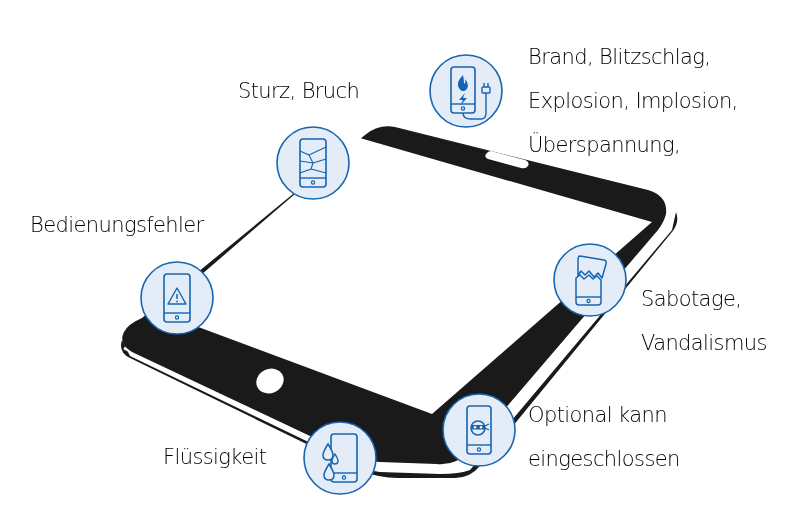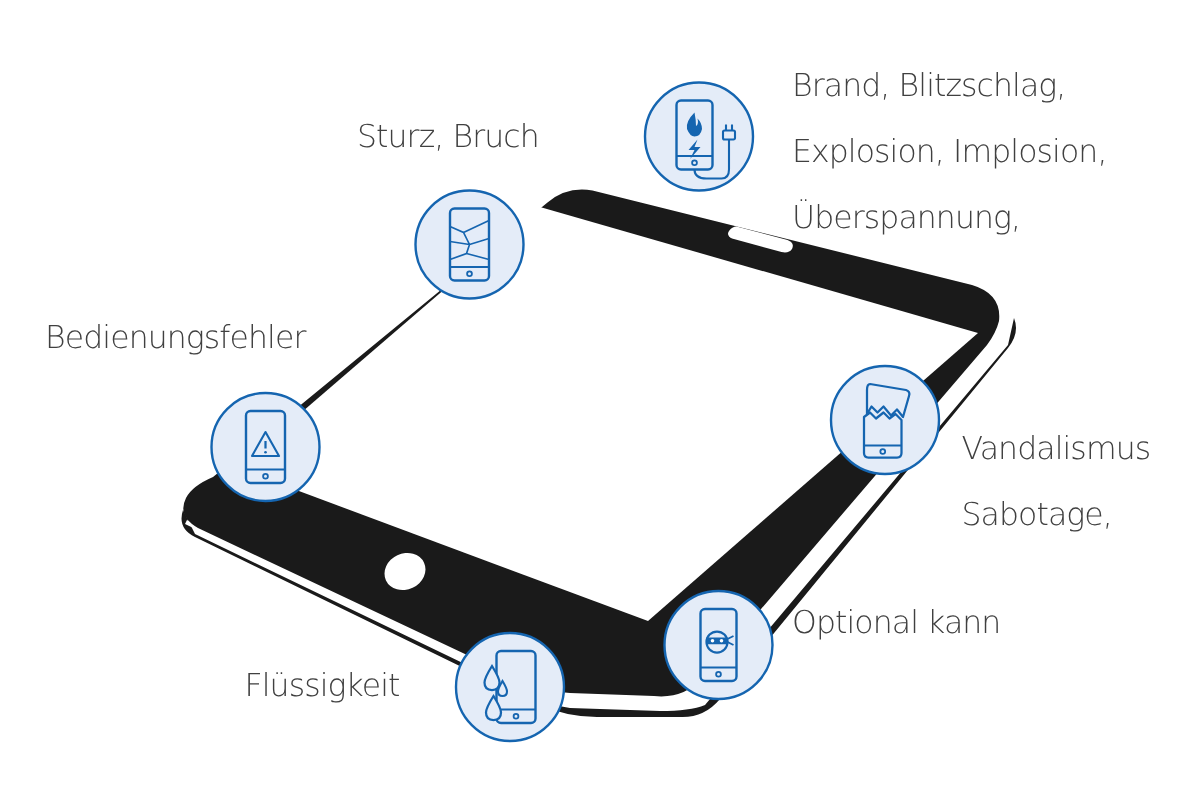--- a/index.html
+++ b/index.html
@@ -1,19 +1,19 @@
 <!DOCTYPE html>
 <html><head>
 <meta charset="utf-8">
 <style>
   html, body { margin: 0; padding: 0; background: #ffffff; }
   body { width: 800px; height: 531px; position: relative; overflow: hidden;
          font-family: "DejaVu Sans", "Liberation Sans", sans-serif; }
   #stage { position: absolute; left: 0; top: 0; width: 800px; height: 531px; }
-  .label { position: absolute; color: #404040; font-size: 21px; line-height: 22px;
+  .label { position: absolute; color: #000000; font-size: 21px; line-height: 22px;
            letter-spacing: -0.6px; white-space: pre-line; font-weight: 300; }
   .label span { display: block; }
 </style>
 </head>
 <body>
 
 <svg id="stage" width="800" height="531" viewBox="0 0 800 531" xmlns="http://www.w3.org/2000/svg">
 
   <g>
 
@@ -104,22 +104,23 @@
 
 <div class="label" style="left:528px; top:24px;">
   <span>Brand, Blitzschlag,</span>
   <span>Explosion, Implosion,</span>
   <span>Überspannung,</span>
 </div>
 
 <div class="label" style="left:30px; top:214px;">Bedienungsfehler</div>
 
 <div class="label" style="left:641px; top:266px;">
+  <span>Sabotage,</span>
   <span>Vandalismus</span>
-  <span>Sabotage,</span>
 </div>
 
 <div class="label" style="left:528px; top:382px;">
   <span>Optional kann</span>
+  <span>eingeschlossen</span>
   
 </div>
 
 <div class="label" style="left:163px; top:446px;">Flüssigkeit</div>
 
 </body></html>

